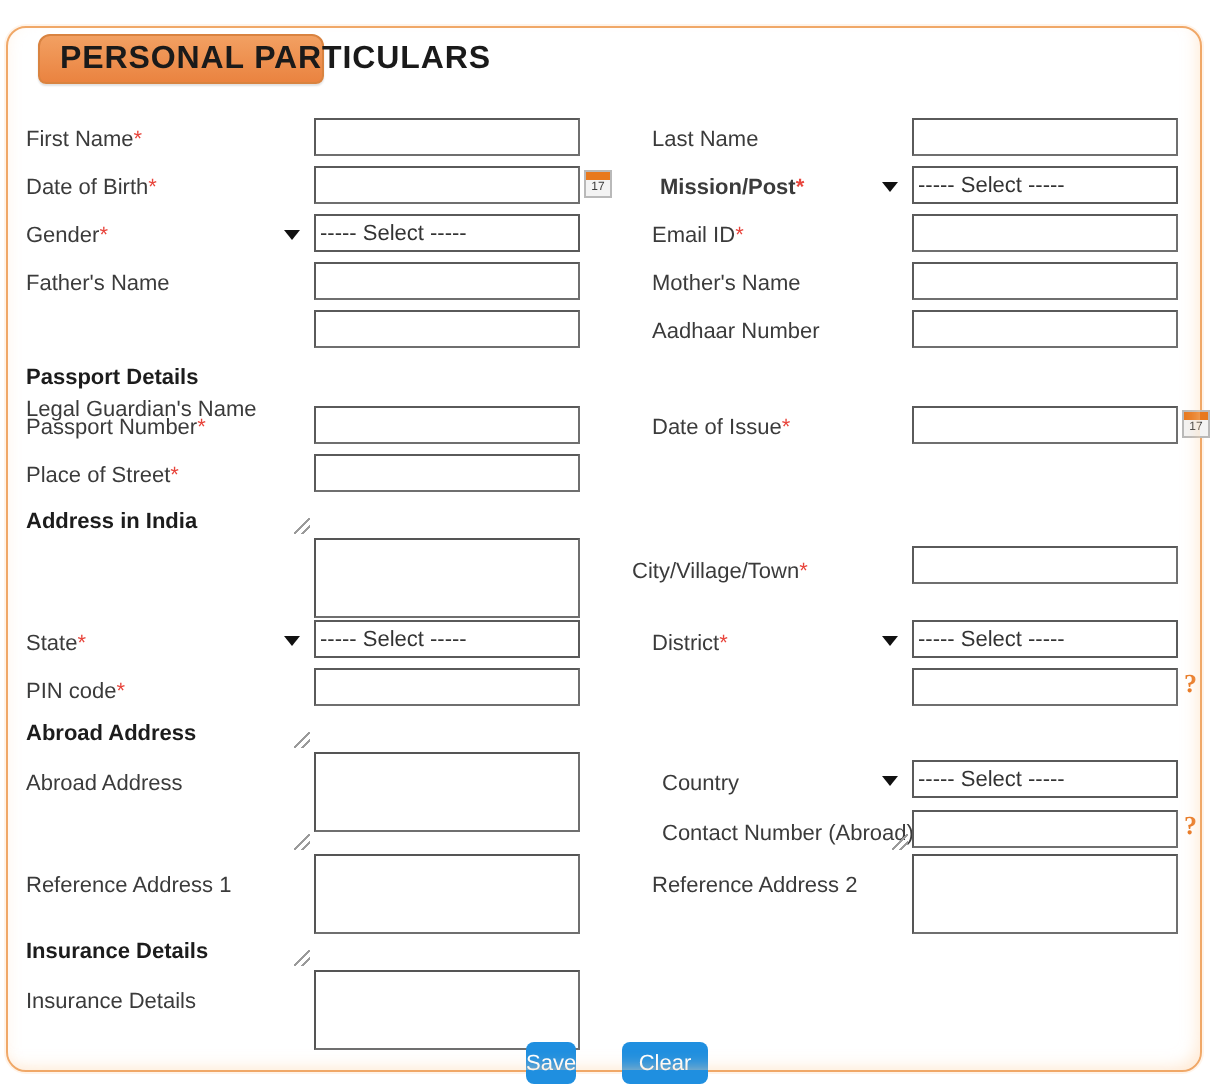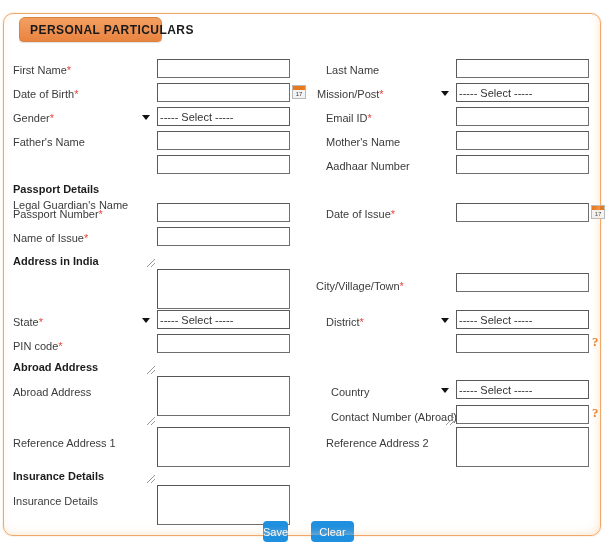--- a/index.html
+++ b/index.html
@@ -30,21 +30,21 @@
     background:linear-gradient(#f2a062,#ea8340);
     border:1px solid #d4musing;
     border:1px solid #d98340;
     border-radius:6px 6px 4px 4px;
     box-sizing:border-box;
     display:flex; align-items:center;
     z-index:5;
     box-shadow:0 1px 1px rgba(0,0,0,.12);
   }
   #tab span{
-    color:#1a1a1a; font-size:12px; font-weight:bold;
+    color:#1a1a1a; font-size:16px; font-weight:bold;
     letter-spacing:.45px; padding-left:10px; white-space:nowrap;
   }
   .lbl{
     position:absolute; font-size:11px; color:#3b3b3b;
     white-space:nowrap; line-height:13px;
   }
   .req{color:#e8453c; font-size:11px;}
 
   input.txt{
     position:absolute; box-sizing:border-box;
@@ -132,21 +132,21 @@
   <div class="lbl" style="left:322px; top:50px;"><span>Last Name</span></div>
   <input class="txt" style="left: 452px; top: 45px;" value="">
 
   <div class="lbl" style="left:9px; top:74px;"><span>Date of Birth</span><span class="req">*</span></div>
   <input class="txt" style="left: 153px; top: 69px;" value="">
   <span class="cal" style="left:288px; top:71px;">
     <span class="top"></span>
     <span class="num">17</span>
   </span>
 
-  <div class="lbl" style="left:313px; top:74px;"><span>Mission/Post</span><span class="req">*</span></div>
+  <div class="lbl" style="left:326px; top:74px;font-weight:bold;"><span>Mission/Post</span><span class="req">*</span></div>
   <div class="selwrap" style="left:452px; top:69px;">
     <select class="sel">
       <option>----- Select -----</option>
     </select>
   </div>
 
   <div class="lbl" style="left:9px; top:98px;"><span>Gender</span><span class="req">*</span></div>
   <div class="selwrap" style="left:153px; top:93px;">
     <select class="sel">
       <option>----- Select -----</option>
@@ -173,21 +173,21 @@
   <div class="lbl" style="left:9px; top:194px;"><span>Passport Number</span><span class="req">*</span></div>
   <input class="txt" style="left: 153px; top: 189px;" value="">
 
   <div class="lbl" style="left:322px; top:194px;"><span>Date of Issue</span><span class="req">*</span></div>
   <input class="txt" style="left: 452px; top: 189px;" value="">
   <span class="cal" style="left:587px; top:191px;">
     <span class="top"></span>
     <span class="num">17</span>
   </span>
 
-  <div class="lbl" style="left:9px; top:218px;"><span>Name of Issue</span><span class="req">*</span></div>
+  <div class="lbl" style="left:9px; top:218px;"><span>Place of Street</span><span class="req">*</span></div>
   <input class="txt" style="left: 153px; top: 213px;" value="">
 
   <div class="sect" style="left:9px; top:241px;">Address in India</div>
 
   <div class="ta-wrap" style="left:153px; top:255px;">
     <textarea class="ta" style=""></textarea>
   </div>
 
   <div class="lbl" style="left:312px; top:266px;"><span>City/Village/Town</span><span class="req">*</span></div>
   <input class="txt" style="left: 452px; top: 259px;" value="">

